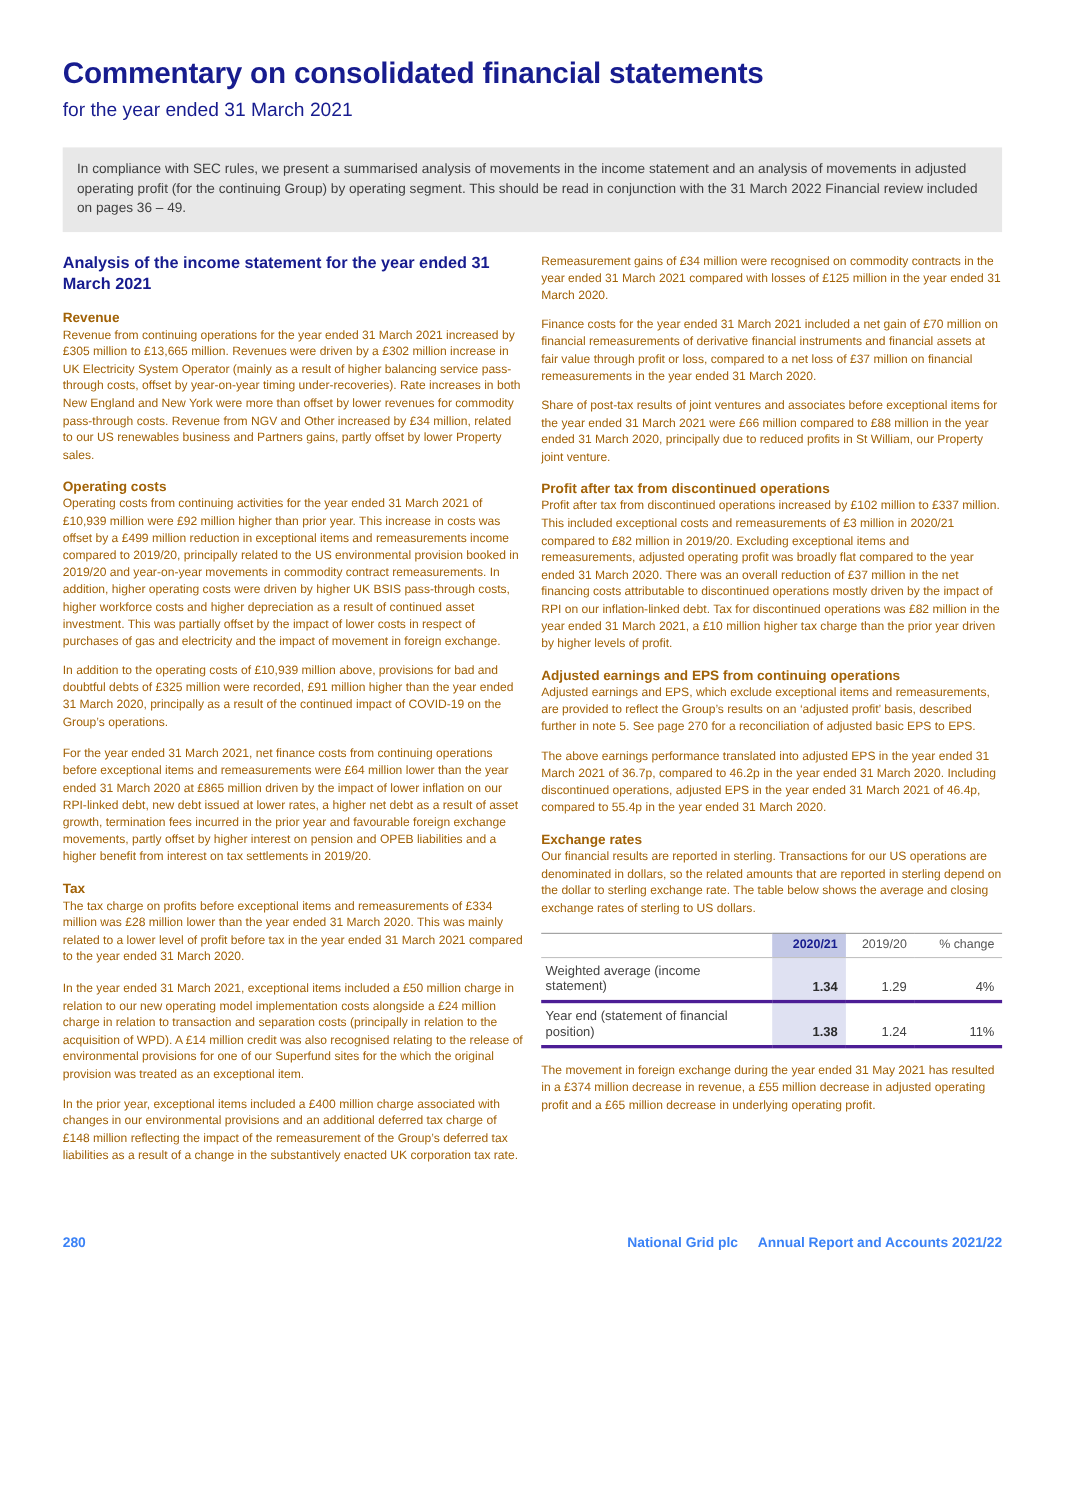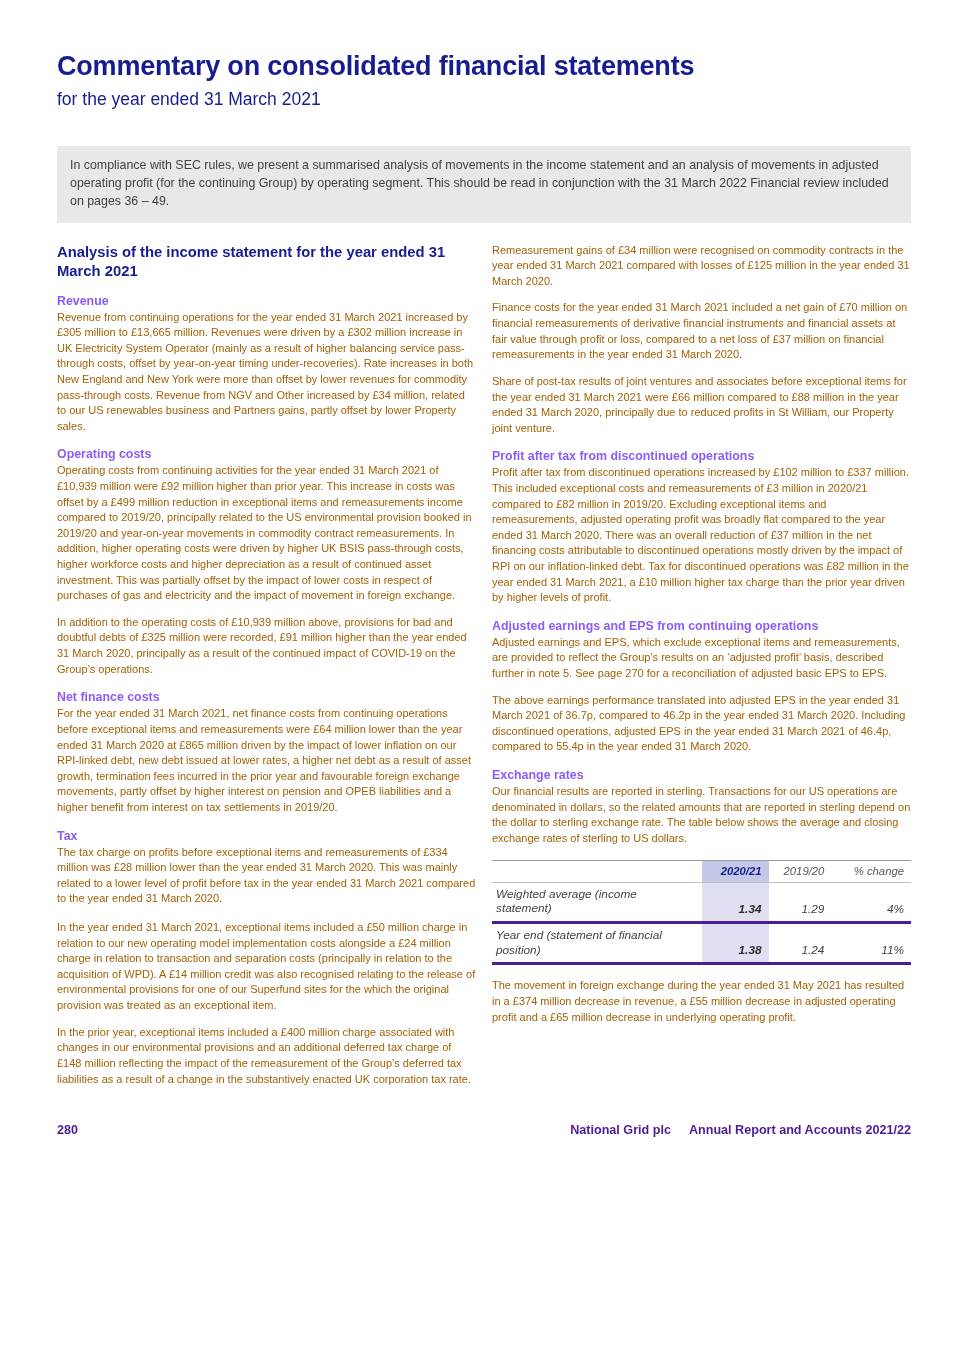--- a/index.html
+++ b/index.html
@@ -25,21 +25,21 @@
   }
   .doc-subtitle {
     color:#171C8F;
     font-size:17.5px;
     font-weight:400;
     margin-top:7px;
   }
 
   
   .notice {
-    margin-top:36px;
+    margin-top:24px;
     background:#e8e8e8;
     color:#3f3f3f;
     font-size:12.4px;
     line-height:1.45;
     padding:11px 13px 12px 13px;
   }
 
   
   .columns { display:flex; gap:16px; margin-top:20px; }
   .col { flex:1 1 0; min-width:0; }
@@ -50,41 +50,41 @@
     font-weight:700;
     line-height:1.28;
     margin-bottom:9px;
   }
 
   .topic { margin-top:13px; }
   .topic:first-child { margin-top:0; }
   .topic-title {
     font-size:12.4px;
     font-weight:700;
-    color:#8b5cf6;
+    color:#a16207;
     margin-bottom:2px;
   }
   p.body {
     font-size:11px;
     line-height:1.42;
     color:#a16207;
     margin-bottom:11px;
   }
   p.body:last-child { margin-bottom:0; }
 
   
   table.fx-table {
     width:100%;
     border-collapse:collapse;
     margin-top:13px;
     margin-bottom:13px;
     font-size:11.8px;
     color:#424242;
   }
-  .fx-table th, .fx-table td { padding:4px 7px 5px 7px; vertical-align:bottom;font-style:italic; }
+  .fx-table th, .fx-table td { padding:4px 7px 5px 7px; vertical-align:bottom; }
   .fx-table thead th {
     border-top:1px solid #9b9b9b;
     border-bottom:1px solid #c2c2c2;
     font-weight:400;
     font-size:11.3px;
     color:#555555;
     text-align:right;
   }
   .fx-table thead th.hl-head {
     background:#c3c8e6;
@@ -100,21 +100,21 @@
   .fx-table col.c-pri { width:15%; }
   .fx-table col.c-chg { width:19%; }
 
   
   .footer {
     position:absolute;
     left:57px; right:57px; bottom:40px;
     display:flex;
     justify-content:space-between;
     align-items:flex-start;
-    color:#4c1d95;
+    color:#3b82f6;
     font-size:12.6px;
     font-weight:700;
   }
   .footer .right-group span { margin-left:18px; }
 </style>
 </head>
 <body>
 
 <div class="page">
 
@@ -135,21 +135,20 @@
         <p class="body">Revenue from continuing operations for the year ended 31 March 2021 increased by £305 million to £13,665 million. Revenues were driven by a £302 million increase in UK Electricity System Operator (mainly as a result of higher balancing service pass-through costs, offset by year-on-year timing under-recoveries). Rate increases in both New England and New York were more than offset by lower revenues for commodity pass-through costs. Revenue from NGV and Other increased by £34 million, related to our US renewables business and Partners gains, partly offset by lower Property sales.</p>
       </section>
 
       <section class="topic">
         <h3 class="topic-title">Operating costs</h3>
         <p class="body">Operating costs from continuing activities for the year ended 31 March 2021 of £10,939 million were £92 million higher than prior year. This increase in costs was offset by a £499 million reduction in exceptional items and remeasurements income compared to 2019/20, principally related to the US environmental provision booked in 2019/20 and year-on-year movements in commodity contract remeasurements. In addition, higher operating costs were driven by higher UK BSIS pass-through costs, higher workforce costs and higher depreciation as a result of continued asset investment. This was partially offset by the impact of lower costs in respect of purchases of gas and electricity and the impact of movement in foreign exchange.</p>
         <p class="body">In addition to the operating costs of £10,939 million above, provisions for bad and doubtful debts of £325 million were recorded, £91 million higher than the year ended 31 March 2020, principally as a result of the continued impact of COVID-19 on the Group’s operations.</p>
       </section>
 
       <section class="topic">
-        <h3 class="topic-title">Net finance costs</h3>
         <p class="body">For the year ended 31 March 2021, net finance costs from continuing operations before exceptional items and remeasurements were £64 million lower than the year ended 31 March 2020 at £865 million driven by the impact of lower inflation on our RPI-linked debt, new debt issued at lower rates, a higher net debt as a result of asset growth, termination fees incurred in the prior year and favourable foreign exchange movements, partly offset by higher interest on pension and OPEB liabilities and a higher benefit from interest on tax settlements in 2019/20.</p>
       </section>
 
       <section class="topic">
         <h3 class="topic-title">Tax</h3>
         <p class="body">The tax charge on profits before exceptional items and remeasurements of £334 million was £28 million lower than the year ended 31 March 2020. This was mainly related to a lower level of profit before tax in the year ended 31 March 2021 compared to the year ended 31 March 2020.</p>
       </section>
 
       <section class="topic">
         <p class="body">In the year ended 31 March 2021, exceptional items included a £50 million charge in relation to our new operating model implementation costs alongside a £24 million charge in relation to transaction and separation costs (principally in relation to the acquisition of WPD). A £14 million credit was also recognised relating to the release of environmental provisions for one of our Superfund sites for the which the original provision was treated as an exceptional item.</p>

